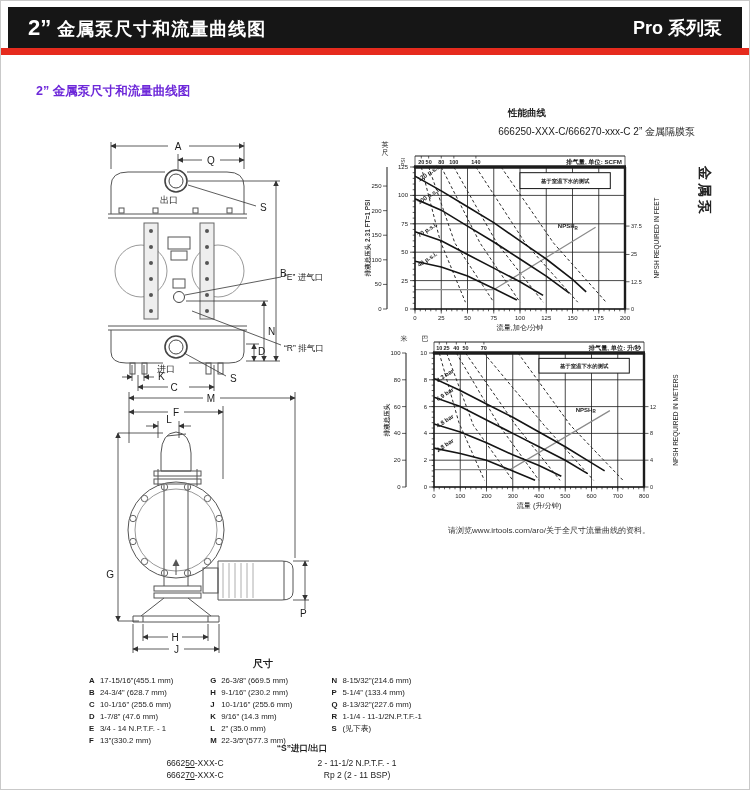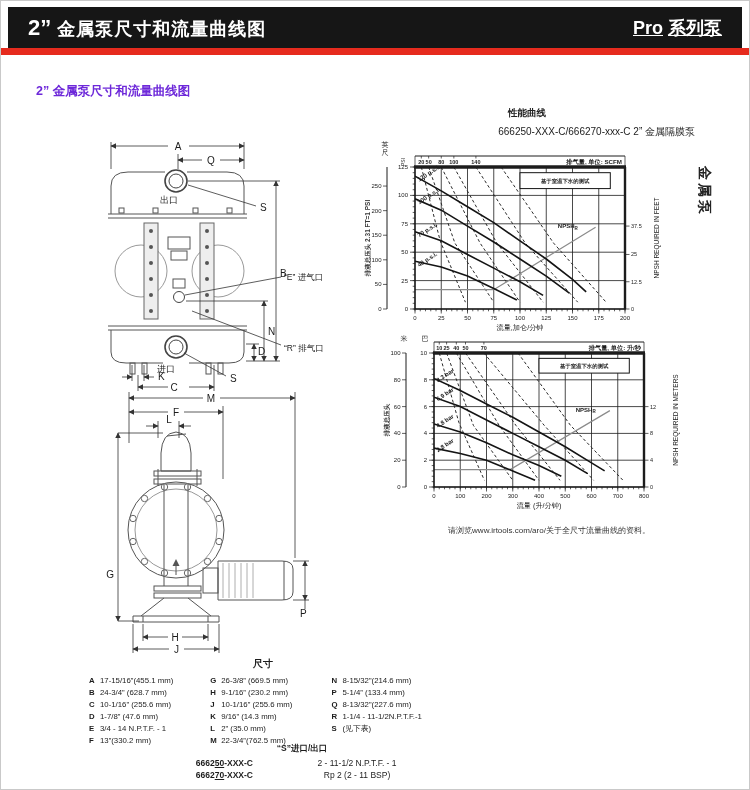--- a/index.html
+++ b/index.html
@@ -4,21 +4,21 @@
 <style>
   html,body{margin:0;padding:0;background:#fff;}
   .page{position:relative;width:750px;height:790px;background:#fff;
         border:1px solid #c9c9c9;box-sizing:border-box;overflow:hidden;
         font-family:"Liberation Sans",sans-serif;color:#1c1c1c;}
   .topbar{position:absolute;left:7px;right:7px;top:6px;height:41px;background:#161616;
           display:flex;align-items:center;justify-content:space-between;padding:0 20px;box-sizing:border-box;}
   .topbar .t-left{color:#fff;font-weight:bold;display:flex;align-items:baseline;gap:6px;}
   .topbar .t-num{font-size:22px;}
   .topbar .t-title{font-size:18px;letter-spacing:1px;}
-  .topbar .t-right{color:#fff;font-weight:bold;font-size:18px;display:flex;align-items:baseline;gap:5px;text-decoration:underline;}
+  .topbar .t-right{color:#fff;font-weight:bold;font-size:18px;display:flex;align-items:baseline;gap:5px;}
   .redbar{position:absolute;left:0;right:0;top:47px;height:7px;background:#e62b1e;}
   .doc-subtitle{position:absolute;left:35px;top:82px;color:#6d28d9;font-weight:bold;font-size:12.5px;}
   .sidetab{position:absolute;left:712px;top:165px;transform:rotate(90deg);transform-origin:left top;
            font-weight:bold;font-size:14px;letter-spacing:3px;color:#222;white-space:nowrap;}
   svg text{font-family:"Liberation Sans",sans-serif;}
   .diagram{position:absolute;}
   .chartblock{position:absolute;width:336px;}
   .cb-title{text-align:center;font-size:9.5px;font-weight:bold;margin-bottom:5px;color:#222;}
   .cb-sub{text-align:right;font-size:10px;margin-bottom:2px;color:#222;}
   .footnote{position:absolute;left:393px;top:524px;width:310px;font-size:8px;color:#333;text-align:center;}
@@ -28,21 +28,21 @@
   .dim-col{display:flex;flex-direction:column;gap:1.5px;}
   .dim-col:nth-child(1){width:118px;}
   .dim-col:nth-child(2){width:118px;}
   .dim-col:nth-child(3){width:108px;}
   .drow{display:flex;font-size:7.8px;line-height:10.5px;}
   .dletter{width:11px;font-weight:bold;flex:none;}
   .dval{white-space:nowrap;}
   .sport{position:absolute;left:136px;top:742px;width:330px;}
   .sport-title{text-align:center;font-size:8.5px;font-weight:bold;margin-bottom:2px;}
   .sprow{display:flex;font-size:8.5px;line-height:12px;}
-  .spmodel{width:130px;text-align:right;padding-right:14px;box-sizing:border-box;font-weight:bold;}
+  .spmodel{width:130px;text-align:center;padding-right:14px;box-sizing:border-box;font-weight:normal;}
   .spval{width:180px;text-align:center;}
   .spmodel u{text-decoration:underline;}
 </style>
 </head>
 <body>
 
 <div class="page">
 
   <div class="topbar">
     <div class="t-left">
@@ -682,21 +682,21 @@
           <div class="drow">
             <span class="dletter">K</span>
             <span class="dval">9/16” (14.3 mm)</span>
           </div>
           <div class="drow">
             <span class="dletter">L</span>
             <span class="dval">2” (35.0 mm)</span>
           </div>
           <div class="drow">
             <span class="dletter">M</span>
-            <span class="dval">22-3/4”(762.5 mm)</span>
+            <span class="dval">22-3/5”(577.3 mm)</span>
           </div>
         </div>
       <div class="dim-col">
           <div class="drow">
             <span class="dletter">N</span>
             <span class="dval">8-15/32”(214.6 mm)</span>
           </div>
           <div class="drow">
             <span class="dletter">P</span>
             <span class="dval">5-1/4” (133.4 mm)</span>

